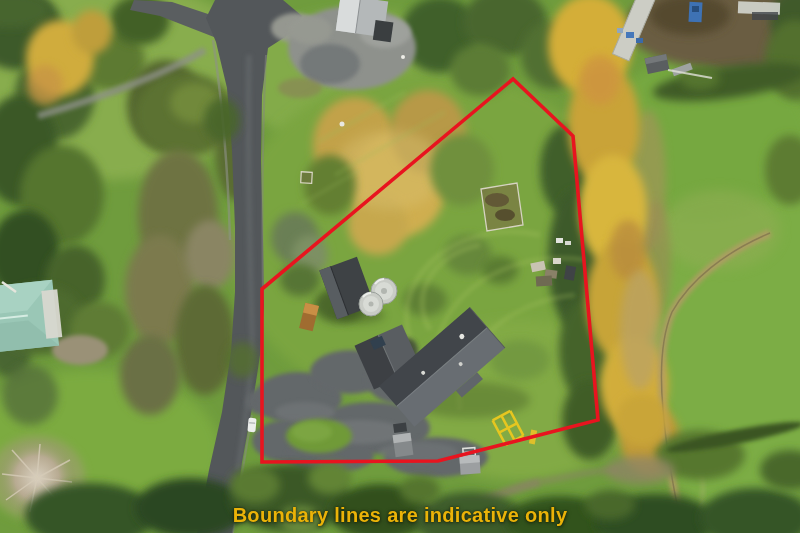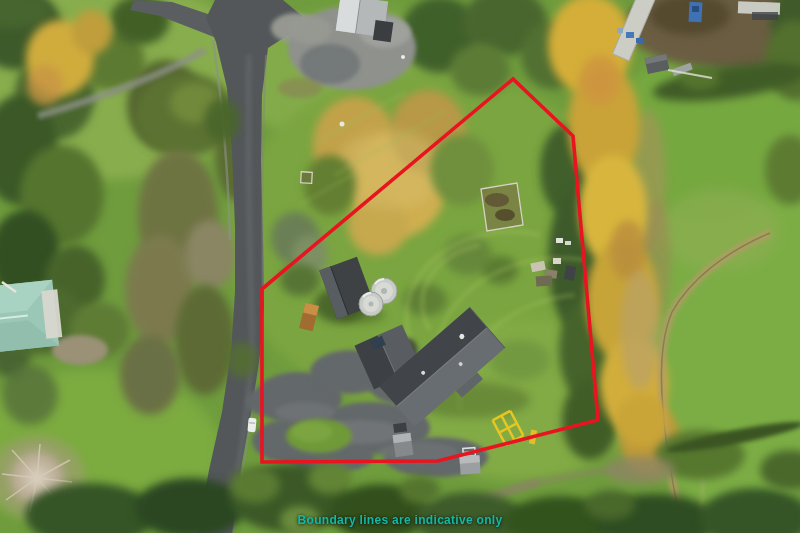--- a/index.html
+++ b/index.html
@@ -1,21 +1,21 @@
 <!DOCTYPE html>
 <html><head>
 <meta charset="utf-8">
 <style>
   html,body{margin:0;padding:0;background:#222;}
   .stage{position:relative;width:800px;height:533px;overflow:hidden;
          font-family:"Liberation Sans",sans-serif;}
   .stage svg{display:block;width:800px;height:533px;}
   .caption{
     position:absolute;left:0;right:0;bottom:6px;text-align:center;
-    color:#14b8a6;font-size:12px;font-weight:700;letter-spacing:.3px;
+    color:#eab308;font-size:20px;font-weight:700;letter-spacing:.3px;
     text-shadow:0 1px 4px rgba(0,0,0,.65),0 0 2px rgba(0,0,0,.5);
     user-select:none;pointer-events:none;
   }
   .boundary{fill:none;stroke-linejoin:miter;stroke-linecap:square;}
 </style>
 </head>
 <body>
 
 <div class="stage">
 <svg viewBox="0 0 800 533" width="800" height="533" role="img">

